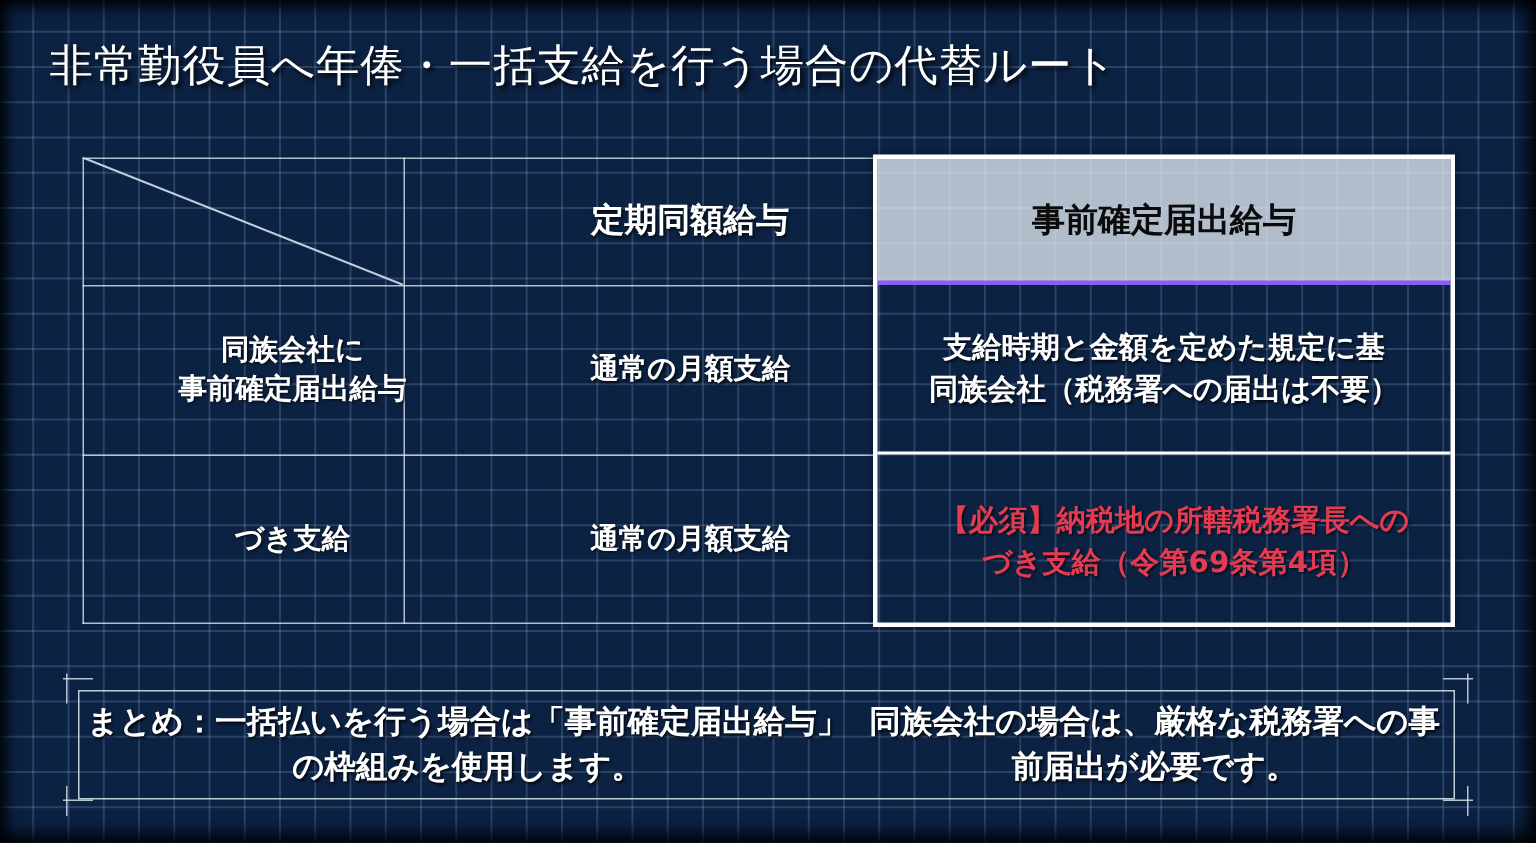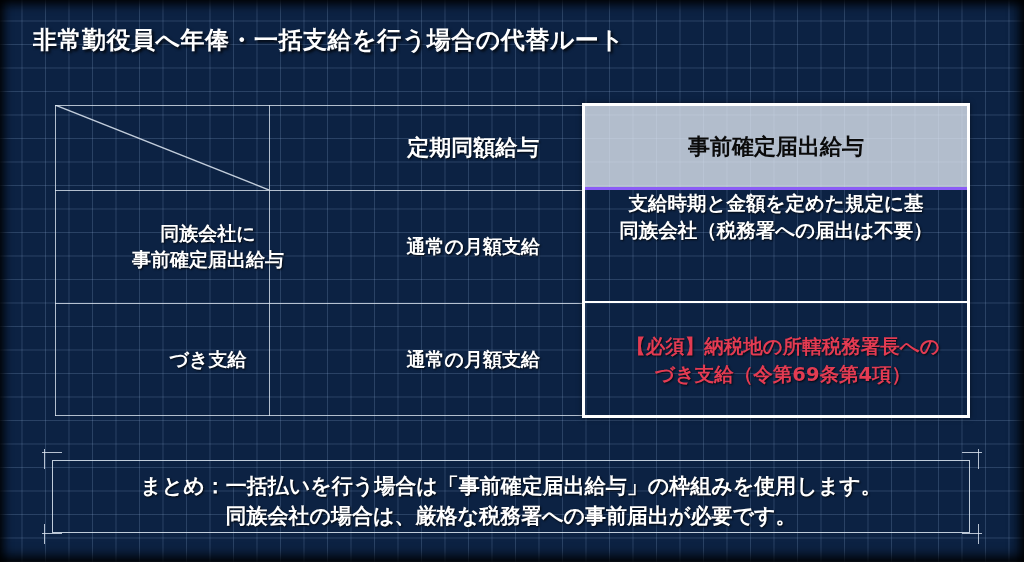--- a/index.html
+++ b/index.html
@@ -35,38 +35,38 @@
       inset 0 9px 10px -4px rgba(0,0,0,0.85),
       inset 0 -10px 12px -4px rgba(0,0,0,0.9),
       inset 9px 0 10px -5px rgba(0,0,0,0.8),
       inset -10px 0 12px -5px rgba(0,0,0,0.85);
     pointer-events: none;
   }
   #title {
     position: absolute;
     left: 33px;
     top: 24px;
-    font-size: 24px;
-    font-weight: bold;
+    font-size: 29px;
+    font-weight: normal;
     color: #ffffff;
     letter-spacing: 0.5px;
     text-shadow: 2px 2px 3px rgba(0,0,0,0.85);
     white-space: nowrap;
   }
   
   #table {
     position: absolute;
     left: 55px;
     top: 105px;
     width: 913px;
     height: 311px;
   }
   .tbl-row {
     position: absolute;
-    left: 13px;
+    left: 0;
     width: 100%;
     display: flex;
     gap: 36px;
   }
   #row-head { top: 0;   height: 85px; }
   #row-1    { top: 85px;  height: 113px; }
   #row-2    { top: 198px; height: 113px; }
 
   .cell {
     box-sizing: border-box;
@@ -137,20 +137,21 @@
     text-shadow: none;
   }
   #hl-r1 {
     position: absolute;
     left: 0; top: 84px;
     width: 100%;
     height: 113px;
     border-bottom: 2px solid #ffffff;
     box-sizing: border-box;
     display: flex;
+    align-items: center;
     justify-content: center;
     padding: 0 20px;
     color: #ffffff;
     font-size: 19.5px;
     font-weight: bold;
     line-height: 1.4;
     text-align: center;
     text-shadow: 1px 1px 2px rgba(0,0,0,0.8);
   }
   #hl-r2 {
@@ -174,21 +175,21 @@
   
   #summary {
     position: absolute;
     left: 52px;
     top: 460px;
     width: 918px;
     height: 73px;
     border: 1px solid rgba(225,234,245,0.85);
     box-sizing: border-box;
     display: flex;
-    flex-direction: column;
+    flex-direction: row;
     align-items: center;
     justify-content: flex-end;
     color: #ffffff;
     font-size: 21px;
     font-weight: bold;
     line-height: 1.42;
     text-align: center;
     text-shadow: 1px 1px 2px rgba(0,0,0,0.85);
   }
   

